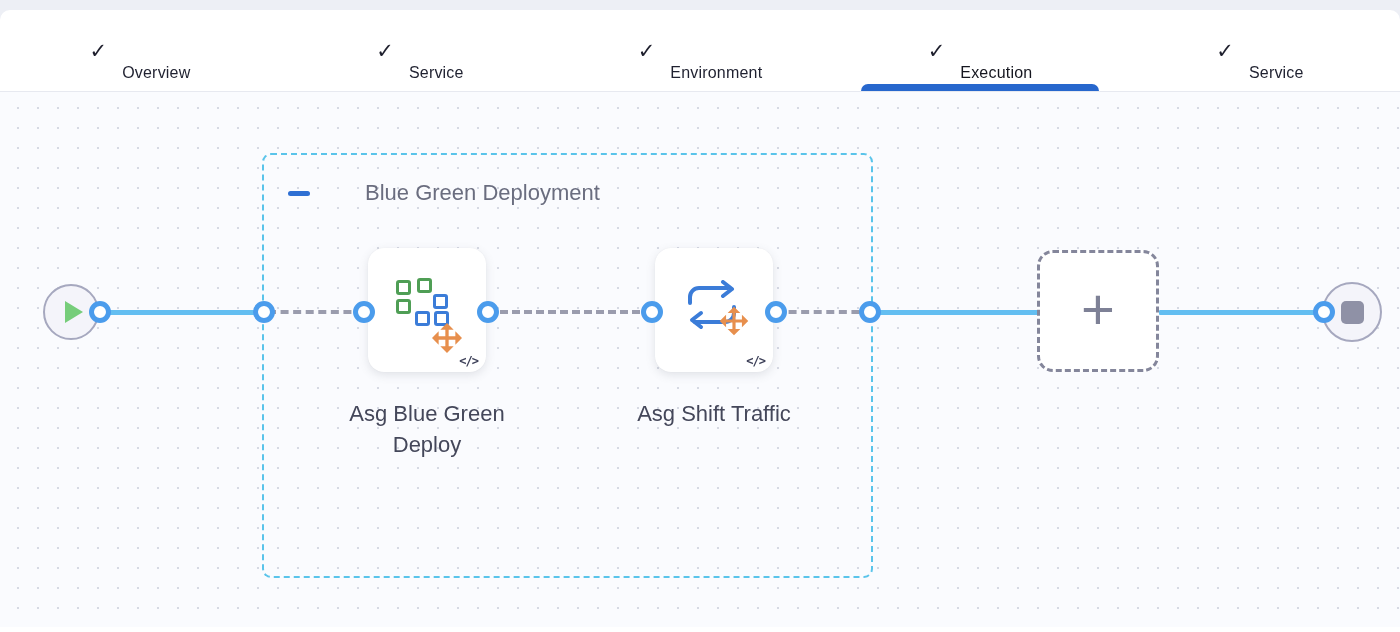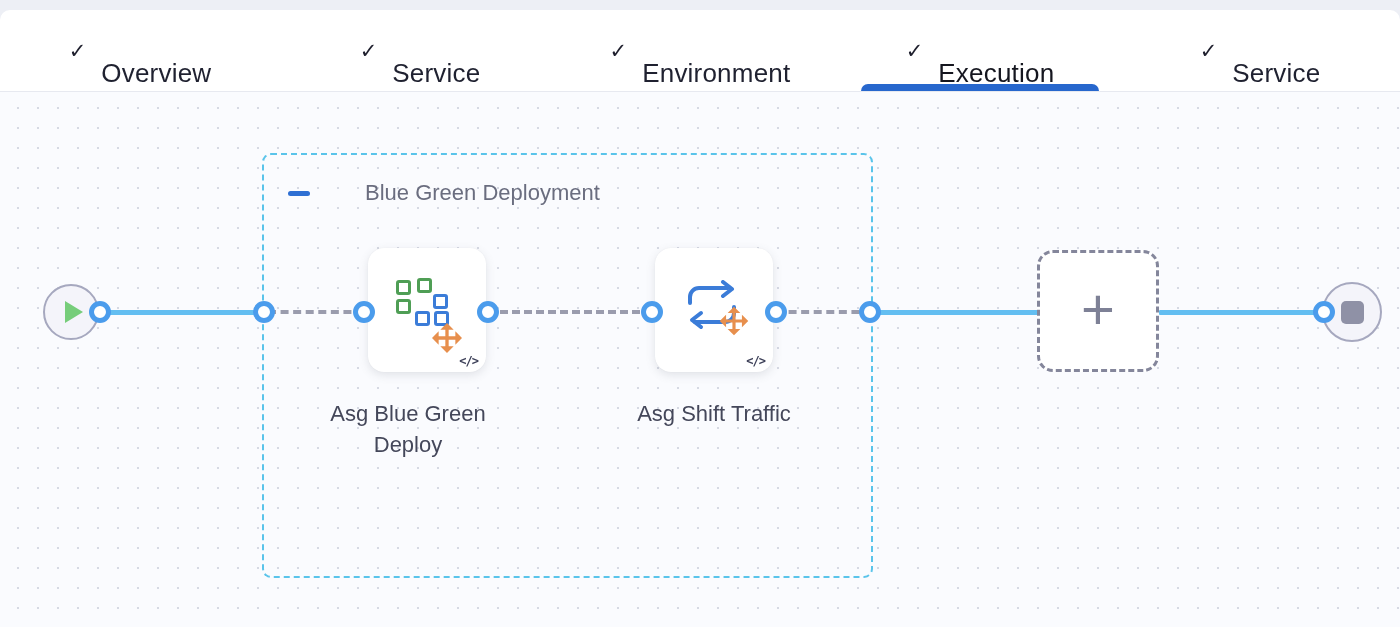--- a/index.html
+++ b/index.html
@@ -12,21 +12,21 @@
     background:#ffffff; border-radius:10px 10px 0 0;
     border-bottom:1px solid #e7e9f0;
     display:flex; align-items:center;
   }
   .tab {
     position:relative; width:280px; height:100%;
     display:flex; align-items:center; justify-content:center; gap:15px;
     cursor:pointer;
   }
   .tab .check { font-size:21px; font-weight:900; color:#1d1e2c; line-height:1; }
-  .tab .tab-label { font-size:26px; font-weight:500; color:#1f2130; letter-spacing:.2px;margin-top:45px; }
+  .tab .tab-label { font-size:16px; font-weight:500; color:#1f2130; letter-spacing:.2px;margin-top:45px; }
   .tab.active .tab-label { font-weight:400; color:#15161f; }
   .tab.active .underline {
     position:absolute; bottom:0; left:50%; transform:translateX(-50%);
     width:238px; height:7px; background:#2767cd; border-radius:8px 8px 0 0;
   }
 
   
   .canvas {
     position:absolute; left:0; top:92px; width:1400px; height:540px;
     background-color:#fafbfe;
@@ -102,21 +102,21 @@
     background:#ffffff; border:3px dashed #84869b; border-radius:16px;
     display:flex; align-items:center; justify-content:center; cursor:pointer; z-index:4;
   }
   .plus-glyph { font-size:58px; font-weight:200; color:#7e8196; line-height:1; margin-top:-4px; }
 
   
   .step-label {
     position:absolute; top:306px; text-align:center;
     font-size:22px; line-height:31px; color:#44475a;
   }
-  .label-1 { left:308px; width:200px; }
+  .label-1 { left:327px; width:200px; }
   .label-2 { left:584px; width:260px; }
   .add-step-label { left:1018px; width:160px; color:#5c5f72; }
 </style>
 </head>
 <body>
 
 <div class="tabbar">
   <div class="tab">
     <span class="check">✓</span>
     <span class="tab-label">Overview</span>

